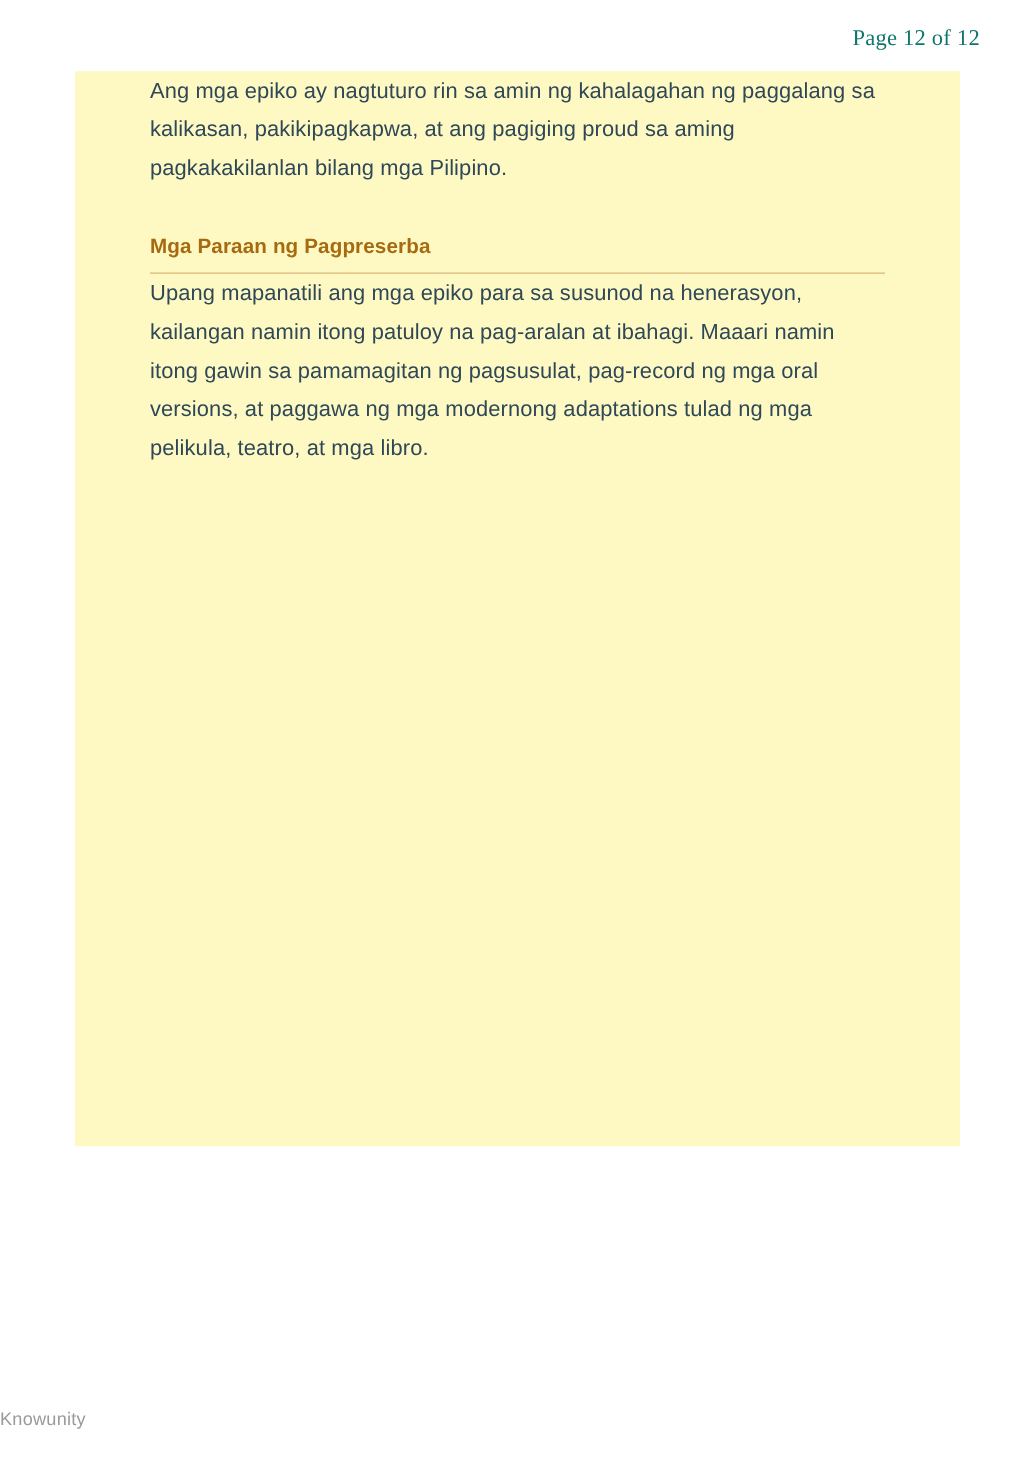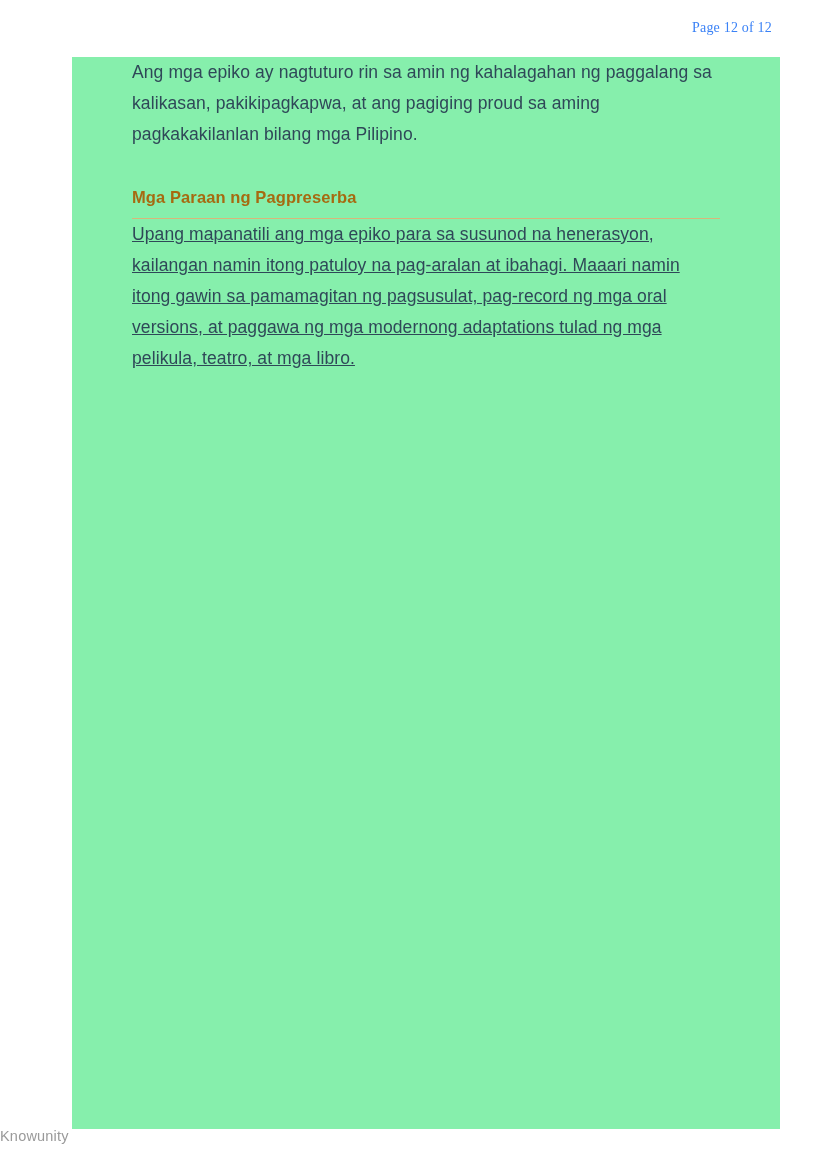--- a/index.html
+++ b/index.html
@@ -15,33 +15,33 @@
   }
   .page {
     position: relative;
     width: 828px;
     height: 1171px;
     background: #ffffff;
   }
   .page-header {
     position: absolute;
     top: 20px;
-    right: 56px;
+    right: 44px;
     font-family: "Liberation Serif", serif;
-    font-size: 14px;
-    color: #3b82f6;
+    font-size: 18px;
+    color: #0f766e;
     letter-spacing: 0.2px;
   }
   .sheet {
     position: absolute;
-    left: 72px;
+    left: 60px;
     top: 57px;
     width: 708px;
-    height: 1072px;
-    background: #86efac;
+    height: 860px;
+    background: #fef9c3;
   }
   .content {
     position: absolute;
     left: 60px;
     top: 0;
     width: 590px;
   }
   p.para {
     margin: 0;
     font-size: 17.5px;
@@ -61,21 +61,20 @@
     letter-spacing: 0.1px;
   }
   .heading-rule {
     margin-top: 11px;
     width: 588px;
     height: 1px;
     background: #d8b77a;
   }
   .para-2 {
     margin-top: 31px;
-    text-decoration: underline;
   }
   .footer {
     position: absolute;
     left: 0;
     top: 1128px;
     width: 828px;
     font-size: 14.5px;
     color: #9a9a9a;
     letter-spacing: 0.2px;
   }

